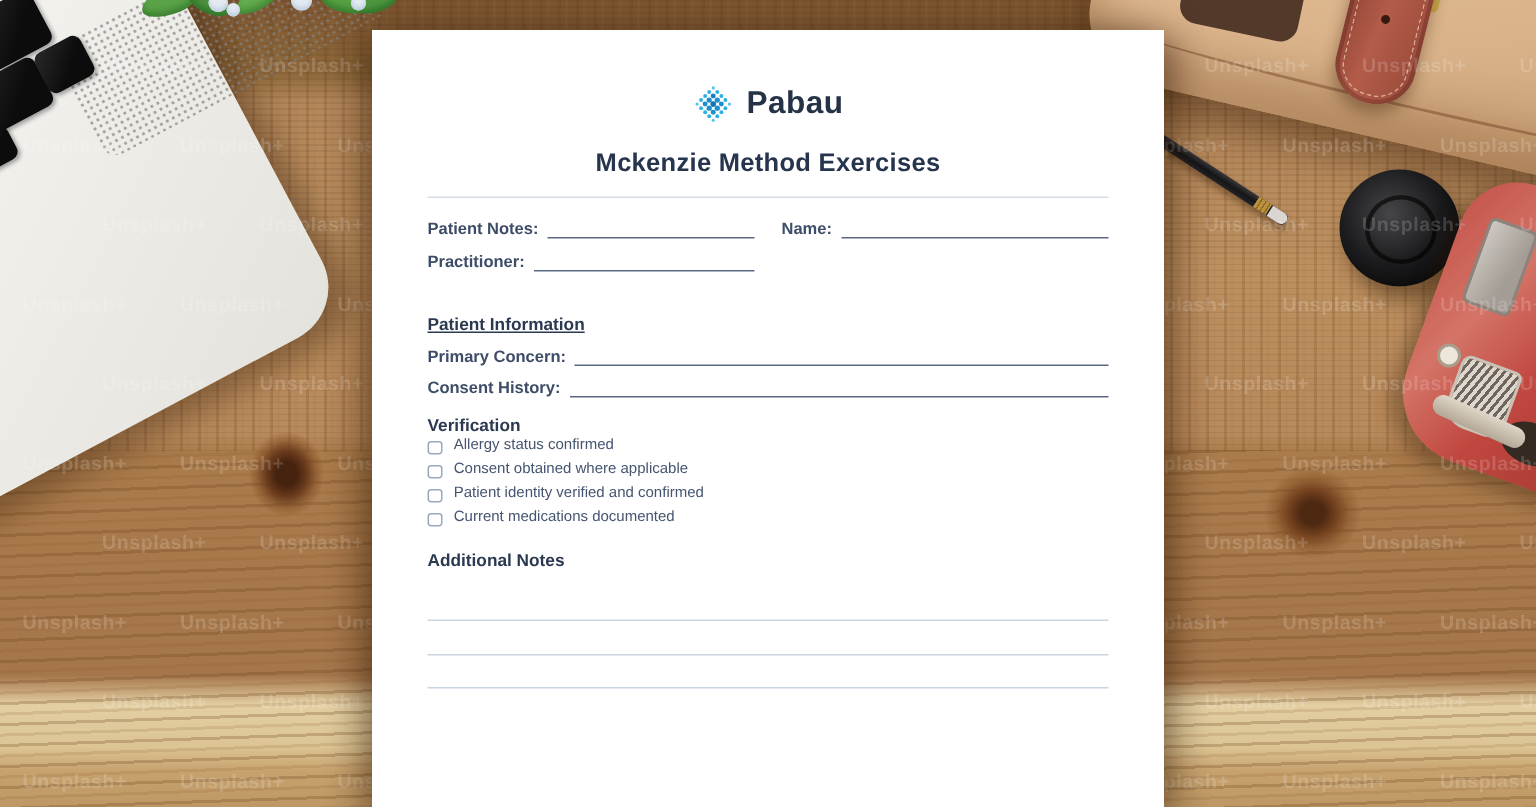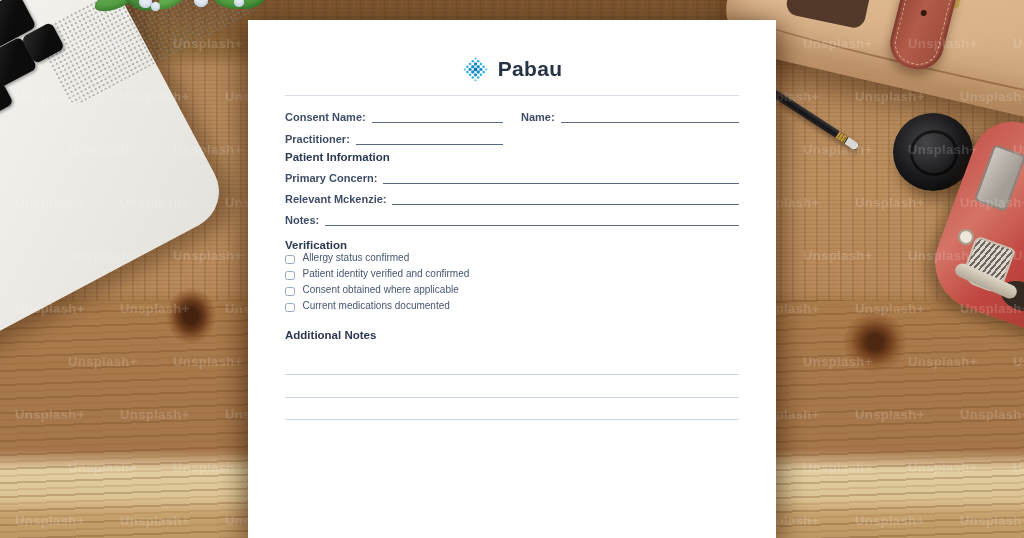--- a/index.html
+++ b/index.html
@@ -134,21 +134,21 @@
   .form-title { margin-top:14px; text-align:center; font-size:17px; font-weight:700;
     color:#27344e; letter-spacing:.2px; line-height:22px; }
   .title-sep { margin-top:11px; border:none; border-top:1px solid #d6dde6; height:0; }
 
   .grid2 { margin-top:14px; display:grid; grid-template-columns:218px 1fr; column-gap:18px; row-gap:9px; }
   .field { display:flex; align-items:flex-end; height:13px; }
   .flabel { font-size:11px; font-weight:600; color:#3e4d67; line-height:12px; white-space:nowrap; }
   .fline { flex:1; border-bottom:1px solid #5a6881; height:10px; margin-left:6px; }
 
   .sec-heading { font-size:11.5px; font-weight:700; color:#2b3950; }
-  .h-patient { margin-top:6px; }
+  .h-patient { margin-top:30px;text-decoration:underline; }
   .full-field { margin-top:8px; }
   .h-verify { margin-top:13px; }
 
   .check-row { display:flex; align-items:flex-end; height:13px; margin-bottom:3px; }
   .check-row:first-of-type { margin-top:7px; }
   .checkbox { width:9.5px; height:9.5px; border:1.2px solid #9aa8bd; border-radius:2.5px;
     background:#fff; flex:0 0 auto; }
   .check-label { font-size:10px; color:#46556f; margin-left:8px; line-height:12px; }
 
   .h-notes { margin-top:17px; }
@@ -325,65 +325,62 @@
       <circle cx="7.8" cy="18.1" r="1.25" fill="#2cb0e3"></circle>
         <circle cx="13" cy="18.1" r="1.6" fill="#1a90cf"></circle>
         <circle cx="18.2" cy="18.1" r="1.25" fill="#2cb0e3"></circle>
       <circle cx="10.4" cy="20.7" r="1.25" fill="#2cb0e3"></circle>
         <circle cx="15.6" cy="20.7" r="1.25" fill="#2cb0e3"></circle>
       <circle cx="13" cy="23.3" r="1.0" fill="#4cc3ec"></circle>
     </svg>
     <span class="logo-text">Pabau</span>
   </div>
 
+  <h1 class="form-title">Mckenzie Method Exercises</h1>
   <hr class="title-sep">
 
   <div class="grid2">
     <div class="field">
-      <label class="flabel">Consent Name:</label>
+      <label class="flabel">Patient Notes:</label>
       <span class="fline"></span>
     </div>
     <div class="field">
       <label class="flabel">Name:</label>
       <span class="fline"></span>
     </div>
     <div class="field">
       <label class="flabel">Practitioner:</label>
       <span class="fline"></span>
     </div>
   </div>
 
   <h2 class="sec-heading h-patient">Patient Information</h2>
 
   <div class="field full-field">
     <label class="flabel">Primary Concern:</label>
     <span class="fline"></span>
   </div>
   <div class="field full-field">
-    <label class="flabel">Relevant Mckenzie:</label>
-    <span class="fline"></span>
-  </div>
-  <div class="field full-field">
-    <label class="flabel">Notes:</label>
+    <label class="flabel">Consent History:</label>
     <span class="fline"></span>
   </div>
 
   <h2 class="sec-heading h-verify">Verification</h2>
 
   <div class="check-row">
     <span class="checkbox"></span>
     <span class="check-label">Allergy status confirmed</span>
   </div>
   <div class="check-row">
     <span class="checkbox"></span>
-    <span class="check-label">Patient identity verified and confirmed</span>
+    <span class="check-label">Consent obtained where applicable</span>
   </div>
   <div class="check-row">
     <span class="checkbox"></span>
-    <span class="check-label">Consent obtained where applicable</span>
+    <span class="check-label">Patient identity verified and confirmed</span>
   </div>
   <div class="check-row">
     <span class="checkbox"></span>
     <span class="check-label">Current medications documented</span>
   </div>
 
   <h2 class="sec-heading h-notes">Additional Notes</h2>
 
   <div class="note-line nl1"></div>
   <div class="note-line nl2"></div>

